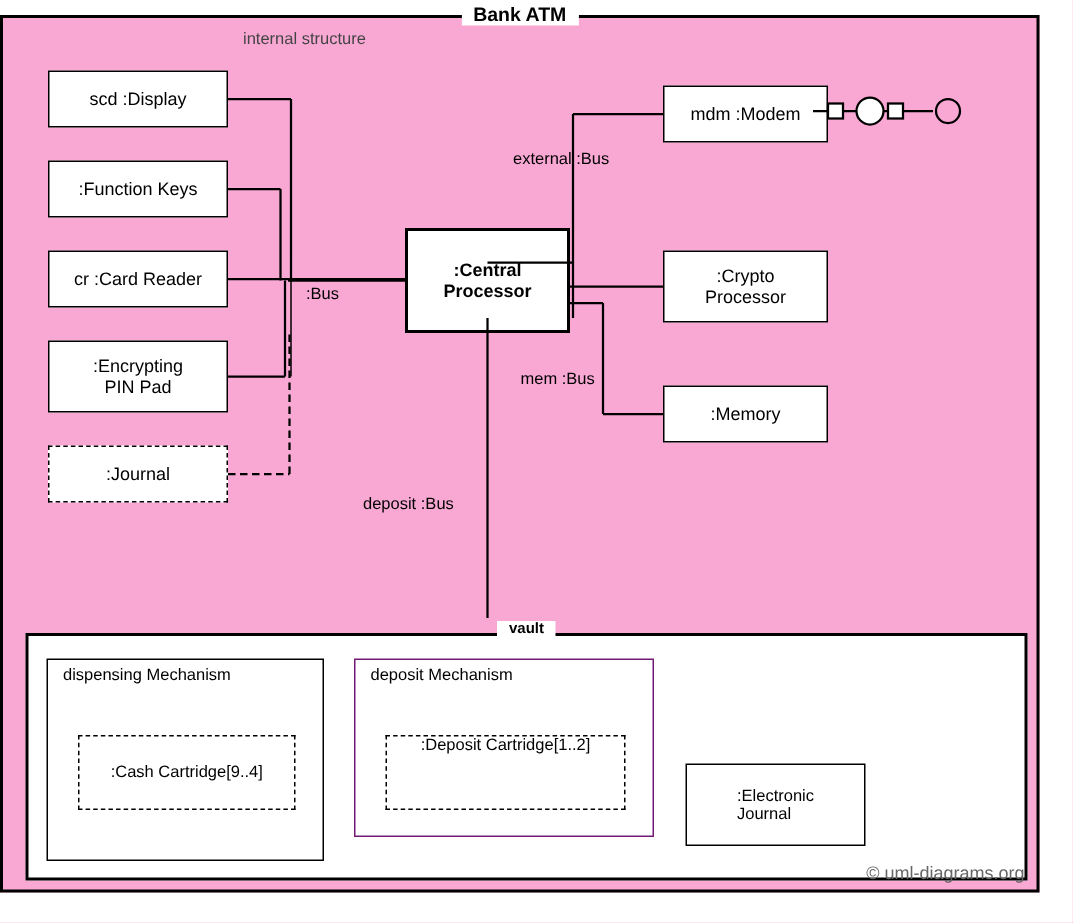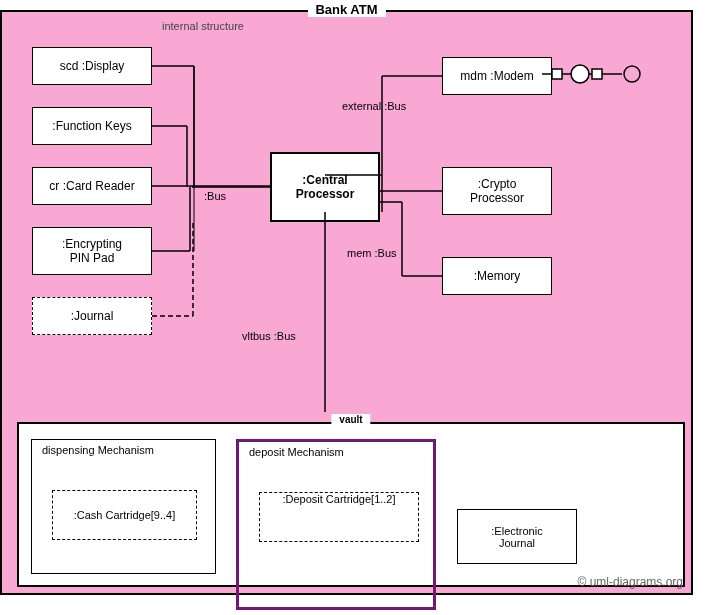--- a/index.html
+++ b/index.html
@@ -192,22 +192,22 @@
       justify-content: center;
       font-size: 11px;
     }
 
     
     .deposit-mech {
       position: absolute;
       top: 15px;
       left: 217px;
       width: 200px;
-      height: 171px;
-      border: 3px solid #701a75;
+      height: 119px;
+      border: 1px solid #701a75;
     }
 
     .deposit-mech-label {
       position: absolute;
       top: 4px;
       left: 10px;
       font-size: 11px;
     }
 
     
@@ -243,21 +243,20 @@
     .electronic-journal {
       position: absolute;
       top: 85px;
       left: 438px;
       width: 120px;
       height: 55px;
       border: 1px solid #000;
       display: flex;
       align-items: center;
       justify-content: center;
-      text-align: center;
       padding: 4px;
       font-size: 11px;
     }
 
     
     .svg-overlay {
       position: absolute;
       top: 0;
       left: 0;
       width: 100%;
@@ -320,21 +319,21 @@
       <span>:Crypto<br>Processor</span>
     </div>
 
     <div class="component-box memory">
       <span>:Memory</span>
     </div>
 
     <span class="bus-label" style="top:178px; left:202px;">:Bus</span>
     <span class="bus-label" style="top:88px; left:340px;">external :Bus</span>
     <span class="bus-label" style="top:235px; left:345px;">mem :Bus</span>
-    <span class="bus-label" style="top:318px; left:240px;">vltbus :Bus</span>
+    <span class="bus-label" style="top:318px; left:240px;">deposit :Bus</span>
 
     <svg class="svg-overlay">
 
       <line x1="150" y1="54" x2="192" y2="54" stroke="#000" stroke-width="1.5"></line>
       <line x1="192" y1="54" x2="192" y2="175" stroke="#000" stroke-width="1.5"></line>
 
       <line x1="150" y1="114" x2="185" y2="114" stroke="#000" stroke-width="1.5"></line>
       <line x1="185" y1="114" x2="185" y2="175" stroke="#000" stroke-width="1.5"></line>
 
       <line x1="150" y1="174" x2="268" y2="174" stroke="#000" stroke-width="1.5"></line>

